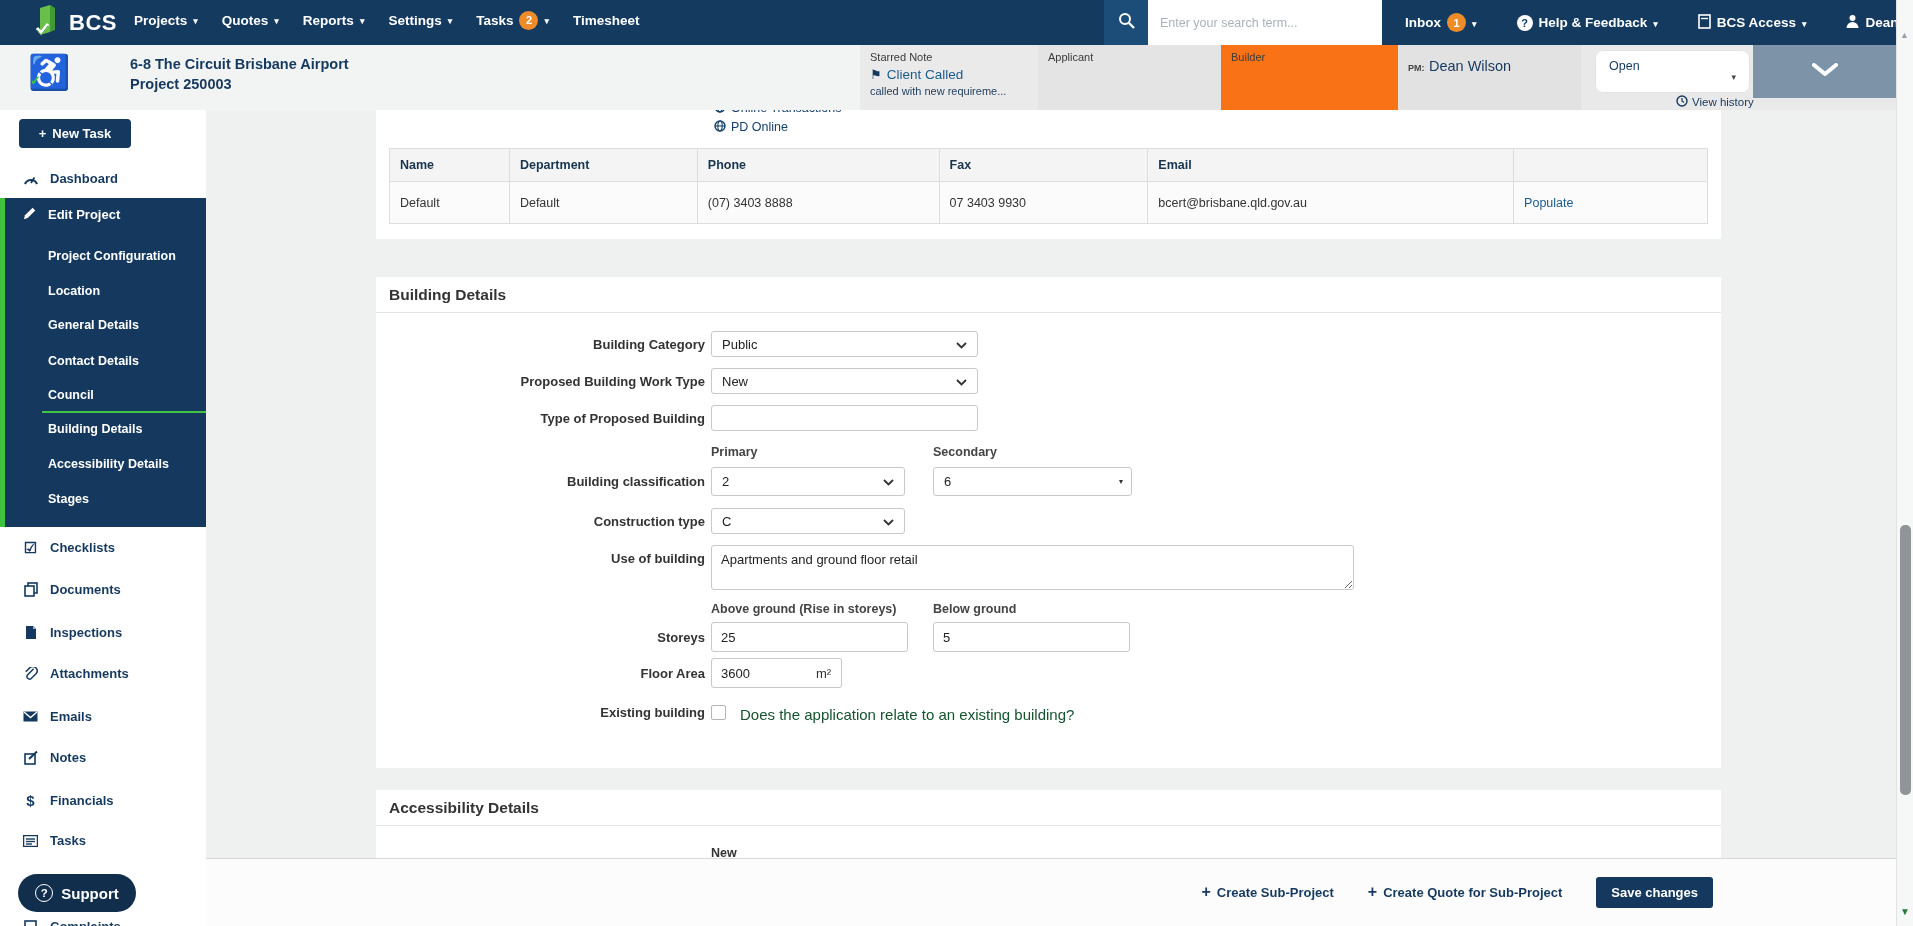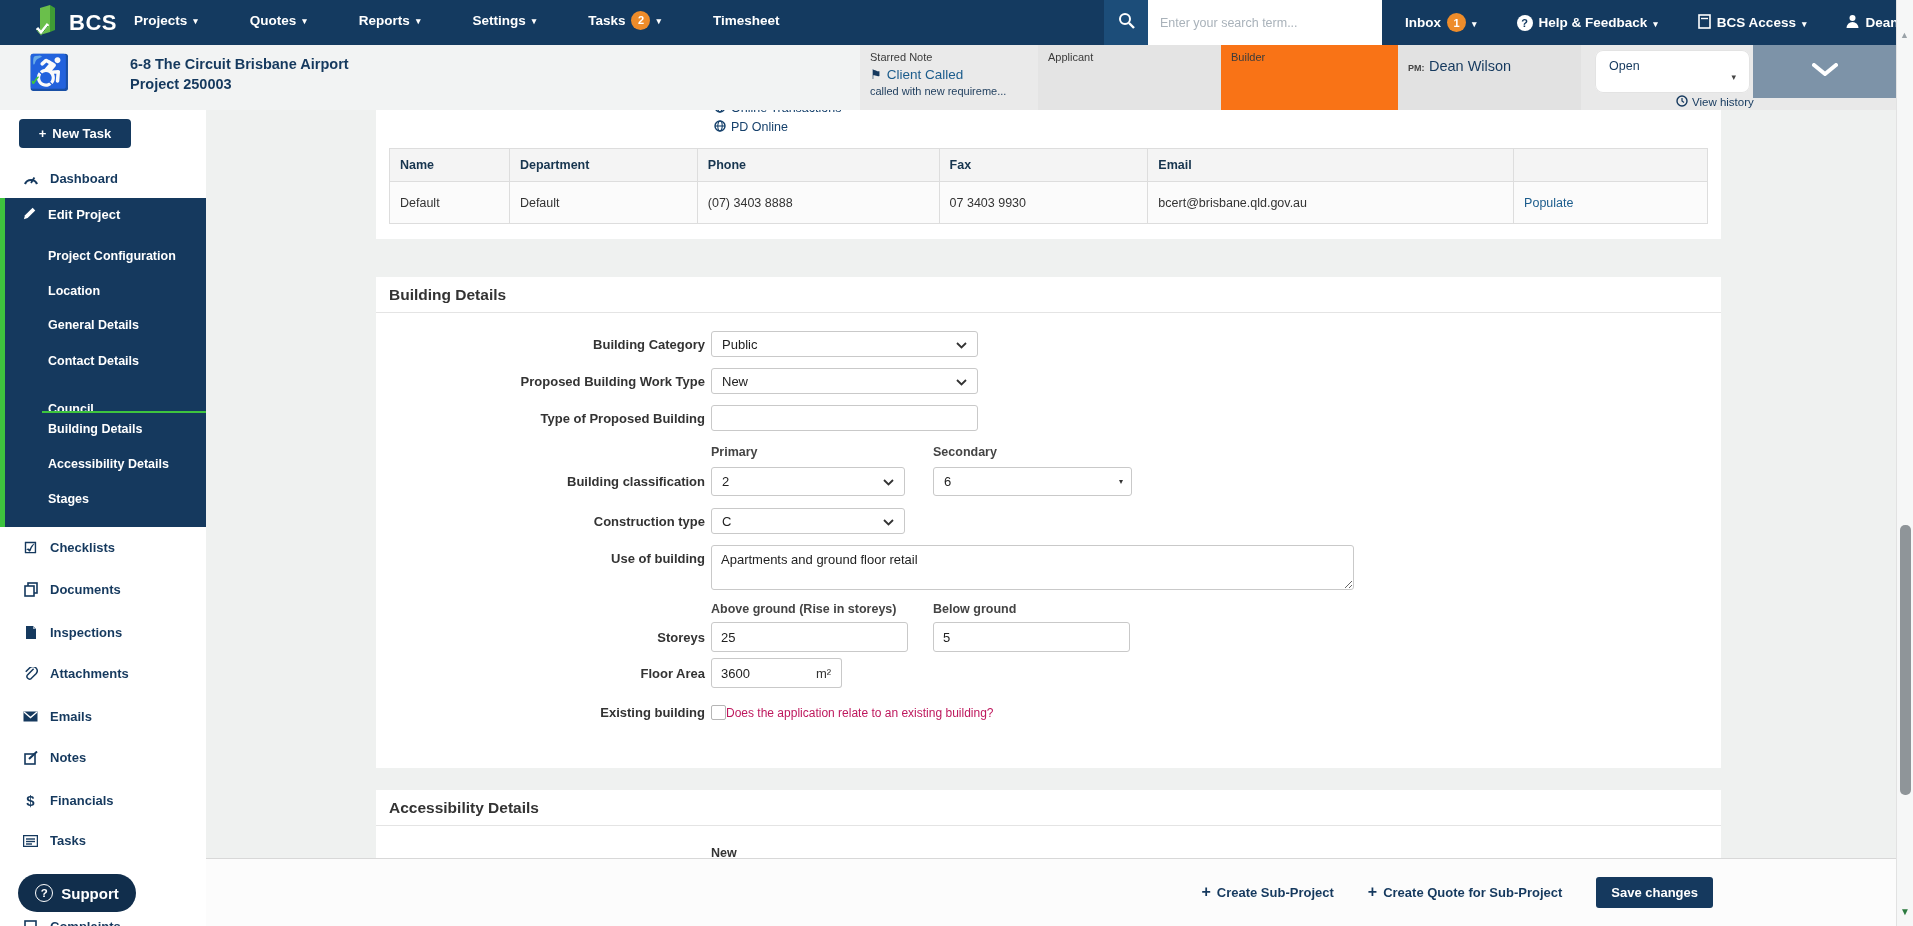--- a/index.html
+++ b/index.html
@@ -4,21 +4,21 @@
 <style>
   * { margin:0; padding:0; box-sizing:border-box; }
   html,body { width:1913px; height:926px; overflow:hidden; }
   body { font-family:"Liberation Sans", sans-serif; background:#eff1f0; position:relative; }
   #app { position:absolute; inset:0; width:1913px; height:926px; }
 
   
   #topnav { position:absolute; left:0; top:0; width:1913px; height:45px; background:#143a60; z-index:40; }
   #brand { position:absolute; left:34px; top:4px; display:flex; align-items:center; gap:8px; }
   #brand .brand-text { color:#fff; font-size:22px; font-weight:bold; letter-spacing:.5px; }
-  #main-menu { position:absolute; left:134px; top:0; height:40px; display:flex; align-items:center; gap:52px; }
+  #main-menu { position:absolute; left:134px; top:0; height:40px; display:flex; align-items:center; gap:24px; }
   .nav-item { color:#fff; font-size:13.5px; font-weight:600; display:flex; align-items:center; gap:6px; cursor:pointer; white-space:nowrap; }
   .caret { font-size:9px; color:#fff; position:relative; top:1px; }
   .badge { background:#ee8c2a; color:#fff; border-radius:50%; width:19px; height:19px; font-size:11px; font-weight:bold; display:flex; align-items:center; justify-content:center; }
   #search-box { position:absolute; left:1104px; top:0; height:45px; display:flex; }
   #search-btn { width:44px; height:45px; background:#1c4d79; display:flex; align-items:center; justify-content:center; }
   #search-input { width:234px; height:45px; border:none; outline:none; padding:0 12px; font-size:12.5px; color:#333; font-family:"Liberation Sans",sans-serif; }
   #search-input::placeholder { color:#a9b2ba; }
   #nav-right { position:absolute; left:1405px; top:0; height:45px; display:flex; align-items:center; gap:40px; }
   .q-circle { width:16px; height:16px; border-radius:50%; background:#fff; color:#143a60; font-size:11px; font-weight:bold; display:flex; align-items:center; justify-content:center; }
 
@@ -79,21 +79,21 @@
   .f-label { position:absolute; left:0; width:329px; text-align:right; font-size:13px; font-weight:bold; color:#333; }
   .f-small-label { position:absolute; font-size:12.5px; color:#444;font-weight:bold; }
   .sel { position:absolute; height:26px; background:#fff; border:1px solid #c9c9c9; border-radius:3px; font-size:13px; color:#222; display:flex; align-items:center; padding:0 10px; cursor:pointer; }
   .sel .sel-caret { position:absolute; right:10px; }
   .sel .sel-caret-sm { position:absolute; right:8px; font-size:8px; color:#333; }
   .txt { position:absolute; height:26px; background:#fff; border:1px solid #c9c9c9; border-radius:3px; font-size:13px; color:#222; padding:0 9px; font-family:"Liberation Sans",sans-serif; outline:none; }
   .txt.num { }
   #use-textarea { position:absolute; left:335px; top:0; width:643px; height:45px; border:1px solid #c9c9c9; border-radius:3px; font-size:13px; color:#222; padding:6px 9px; resize:both; font-family:"Liberation Sans",sans-serif; outline:none; }
   #floor-addon { position:absolute; left:430px; top:0; width:36px; height:30px; border:1px solid #c9c9c9; border-left:none; border-radius:0 3px 3px 0; background:#fff; font-size:13px; color:#333; display:flex; align-items:center; justify-content:center; }
   #existing-checkbox { position:absolute; left:335px; top:0; width:15px; height:15px; border:1px solid #b5b5b5; border-radius:2px; background:#fff; cursor:pointer; }
-  #existing-text { position:absolute; left:350px; top:1px; font-size:12px; color:#be185d; }
+  #existing-text { position:absolute; left:364px; top:1px; font-size:15px; color:#14532d; }
 
   #row-category { top:54px; height:26px; }
   #row-worktype { top:91px; height:26px; }
   #row-proptype { top:128px; height:26px; }
   #row-class-labels { top:168px; height:16px; }
   #row-class { top:190px; height:29px; }
   #row-construction { top:231px; height:26px; }
   #row-use { top:268px; height:45px; }
   #row-storey-labels { top:325px; height:16px; }
   #row-storeys { top:345px; height:30px; }
@@ -283,21 +283,21 @@
           <svg width="14" height="14" viewBox="0 0 16 16">
               <path d="M1 15 l1.3-4.3 L11 2 l3 3 L5.3 13.7 Z" fill="#fff"></path>
             </svg>
         </span>
         <span>Edit Project</span>
       </div>
       <div class="sub-item" style="top:51px">Project Configuration</div>
       <div class="sub-item" style="top:86px">Location</div>
       <div class="sub-item" style="top:120px">General Details</div>
       <div class="sub-item" style="top:156px">Contact Details</div>
-      <div class="sub-item" style="top:204px">Council</div>
+      <div class="sub-item" style="top:190px">Council</div>
       <div id="council-underline"></div>
       <div class="sub-item" style="top:224px">Building Details</div>
       <div class="sub-item" style="top:259px">Accessibility Details</div>
       <div class="sub-item" style="top:294px">Stages</div>
     </div>
 
     <div class="side-item" style="top:429px">
       <span class="ico">☑</span>
       <span>Checklists</span>
     </div>

